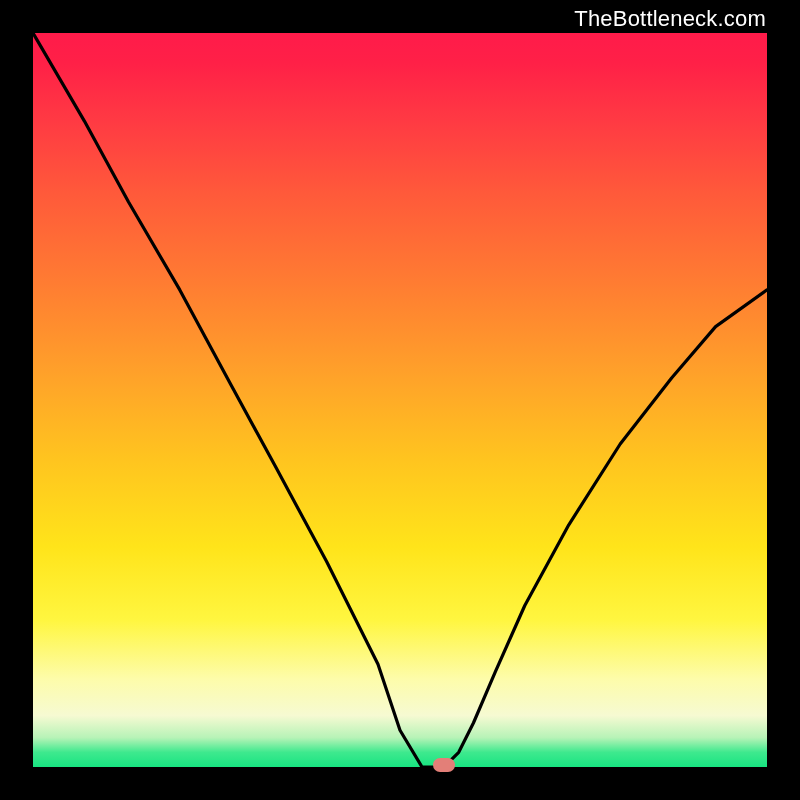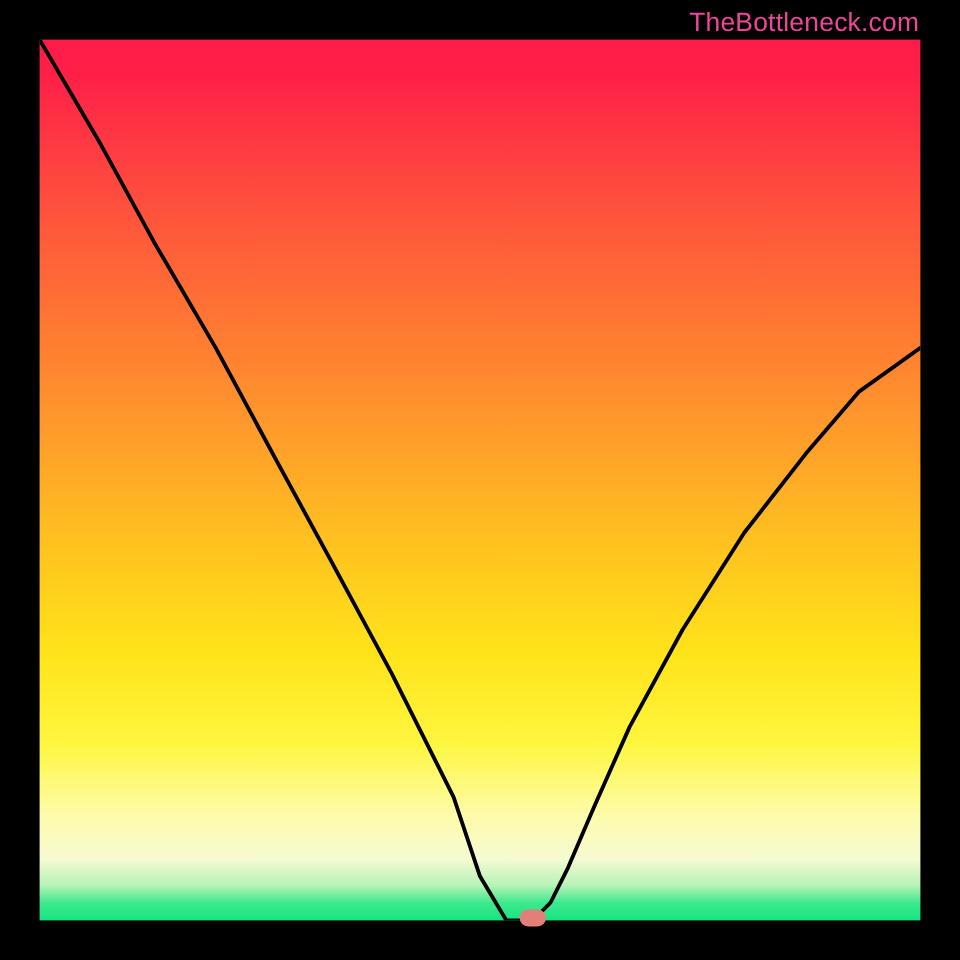--- a/index.html
+++ b/index.html
@@ -39,21 +39,21 @@
       #f6fad2 93%,
       #b7f3b7 96%,
       #3ee98e 98%,
       #18e481 100%
     );
   }
   .watermark {
     position: absolute;
     top: 6px;
     right: 34px;
-    color: #ec4899;
+    color: #ffffff;
     font-size: 22px;
     font-weight: 500;
     letter-spacing: 0.2px;
   }
   .curve-svg {
     position: absolute;
     left: 0;
     top: 0;
     width: 734px;
     height: 734px;

